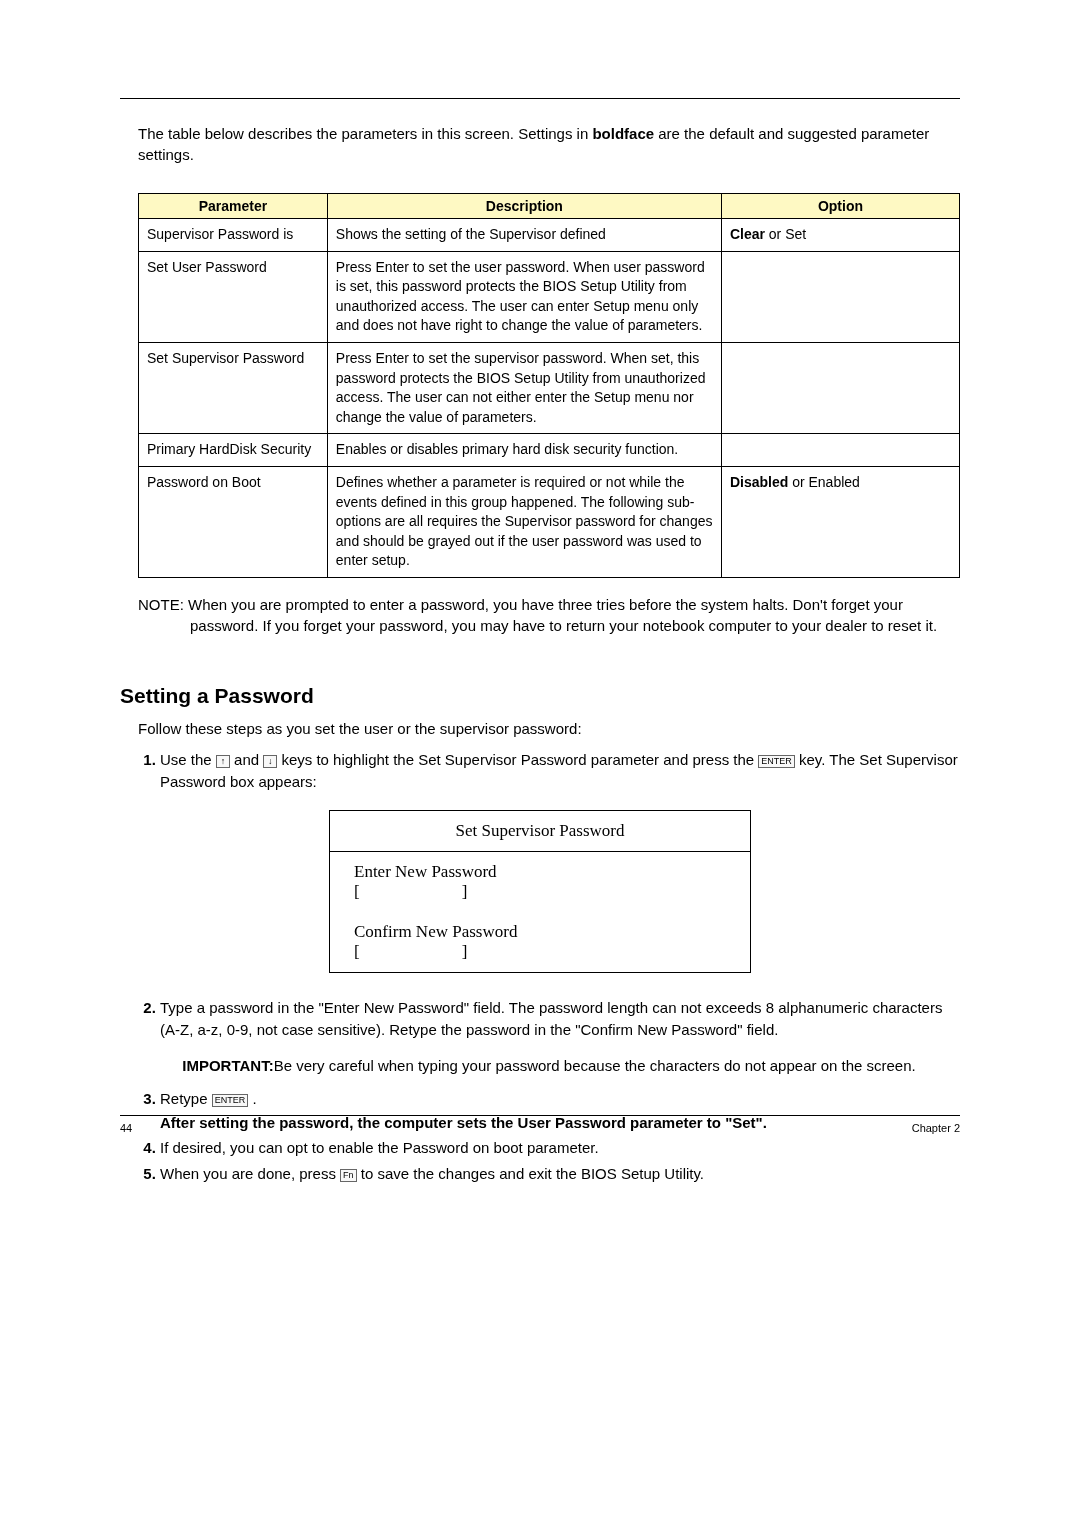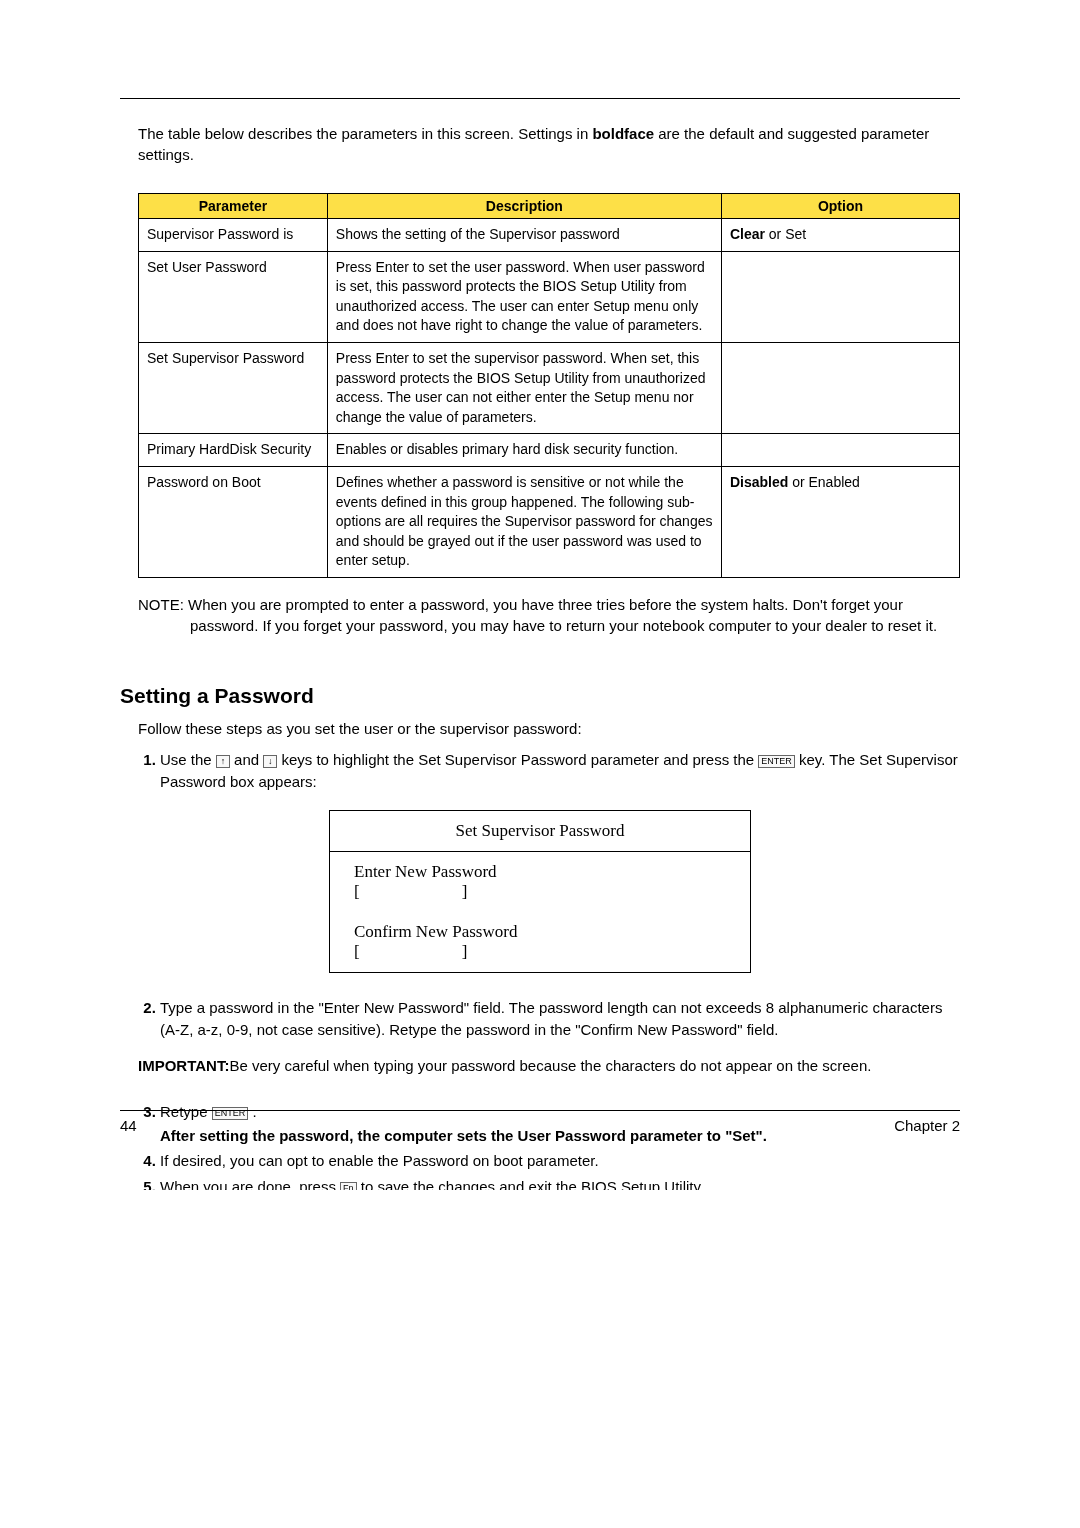--- a/index.html
+++ b/index.html
@@ -28,21 +28,21 @@
   }
   .bold { font-weight: bold; }
   table.param {
     width: 100%;
     border-collapse: collapse;
     font-size: 14px;
     margin: 0 0 16px 18px;
     width: calc(100% - 18px);
   }
   table.param th {
-    background: #fde047;
+    background: #fef9c3;
     font-weight: bold;
     text-align: center;
     border: 1px solid #000;
     padding: 4px 8px;
   }
   table.param td {
     border: 1px solid #000;
     padding: 6px 8px;
     vertical-align: top;
     line-height: 1.4;
@@ -103,37 +103,38 @@
   }
   .dialog .row {
     display: flex;
     justify-content: space-between;
     padding: 10px 24px;
     flex-direction: column;
   }
   .important {
     font-size: 15px;
     line-height: 1.4;
-    margin: 0 0 25px 18px;
+    margin: 0 0 12px 18px;
+    text-align: center;
   }
   .footer {
     position: absolute;
     left: 120px;
     right: 120px;
     bottom: 56px;
   }
   .footer hr {
     border: none;
     border-top: 1px solid #000;
     margin-bottom: 6px;
   }
   .footer .row {
     display: flex;
     justify-content: space-between;
-    font-size: 15px;
+    font-size: 11px;
   }
 </style>
 </head>
 <body>
 
 <div class="page">
 
   <hr class="hr-top">
 
   <p class="intro">
@@ -144,41 +145,41 @@
     <thead>
       <tr>
         <th class="col-param">Parameter</th>
         <th class="col-desc">Description</th>
         <th class="col-opt">Option</th>
       </tr>
     </thead>
     <tbody>
       <tr>
         <td>Supervisor Password is</td>
-        <td>Shows the setting of the Supervisor password</td>
+        <td>Shows the setting of the Supervisor defined</td>
         <td><span class="bold">Clear</span><span> or Set</span></td>
       </tr>
       <tr>
         <td>Set User Password</td>
         <td>Press Enter to set the user password. When user password is set, this password protects the BIOS Setup Utility from unauthorized access. The user can enter Setup menu only and does not have right to change the value of parameters.</td>
         <td></td>
       </tr>
       <tr>
         <td>Set Supervisor Password</td>
         <td>Press Enter to set the supervisor password. When set, this password protects the BIOS Setup Utility from unauthorized access. The user can not either enter the Setup menu nor change the value of parameters.</td>
         <td></td>
       </tr>
       <tr>
         <td>Primary HardDisk Security</td>
         <td>Enables or disables primary hard disk security function.</td>
         <td></td>
       </tr>
       <tr>
         <td>Password on Boot</td>
-        <td>Defines whether a password is sensitive or not while the events defined in this group happened. The following sub-options are all requires the Supervisor password for changes and should be grayed out if the user password was used to enter setup.</td>
+        <td>Defines whether a parameter is required or not while the events defined in this group happened. The following sub-options are all requires the Supervisor password for changes and should be grayed out if the user password was used to enter setup.</td>
         <td><span class="bold">Disabled</span><span> or Enabled</span></td>
       </tr>
     </tbody>
   </table>
 
   <p class="note">
     <span class="label">NOTE: </span><span>When you are prompted to enter a password, you have three tries before the system halts. Don't forget your password. If you forget your password, you may have to return your notebook computer to your dealer to reset it.</span>
   </p>
 
   <h2 class="section">Setting a Password</h2>

